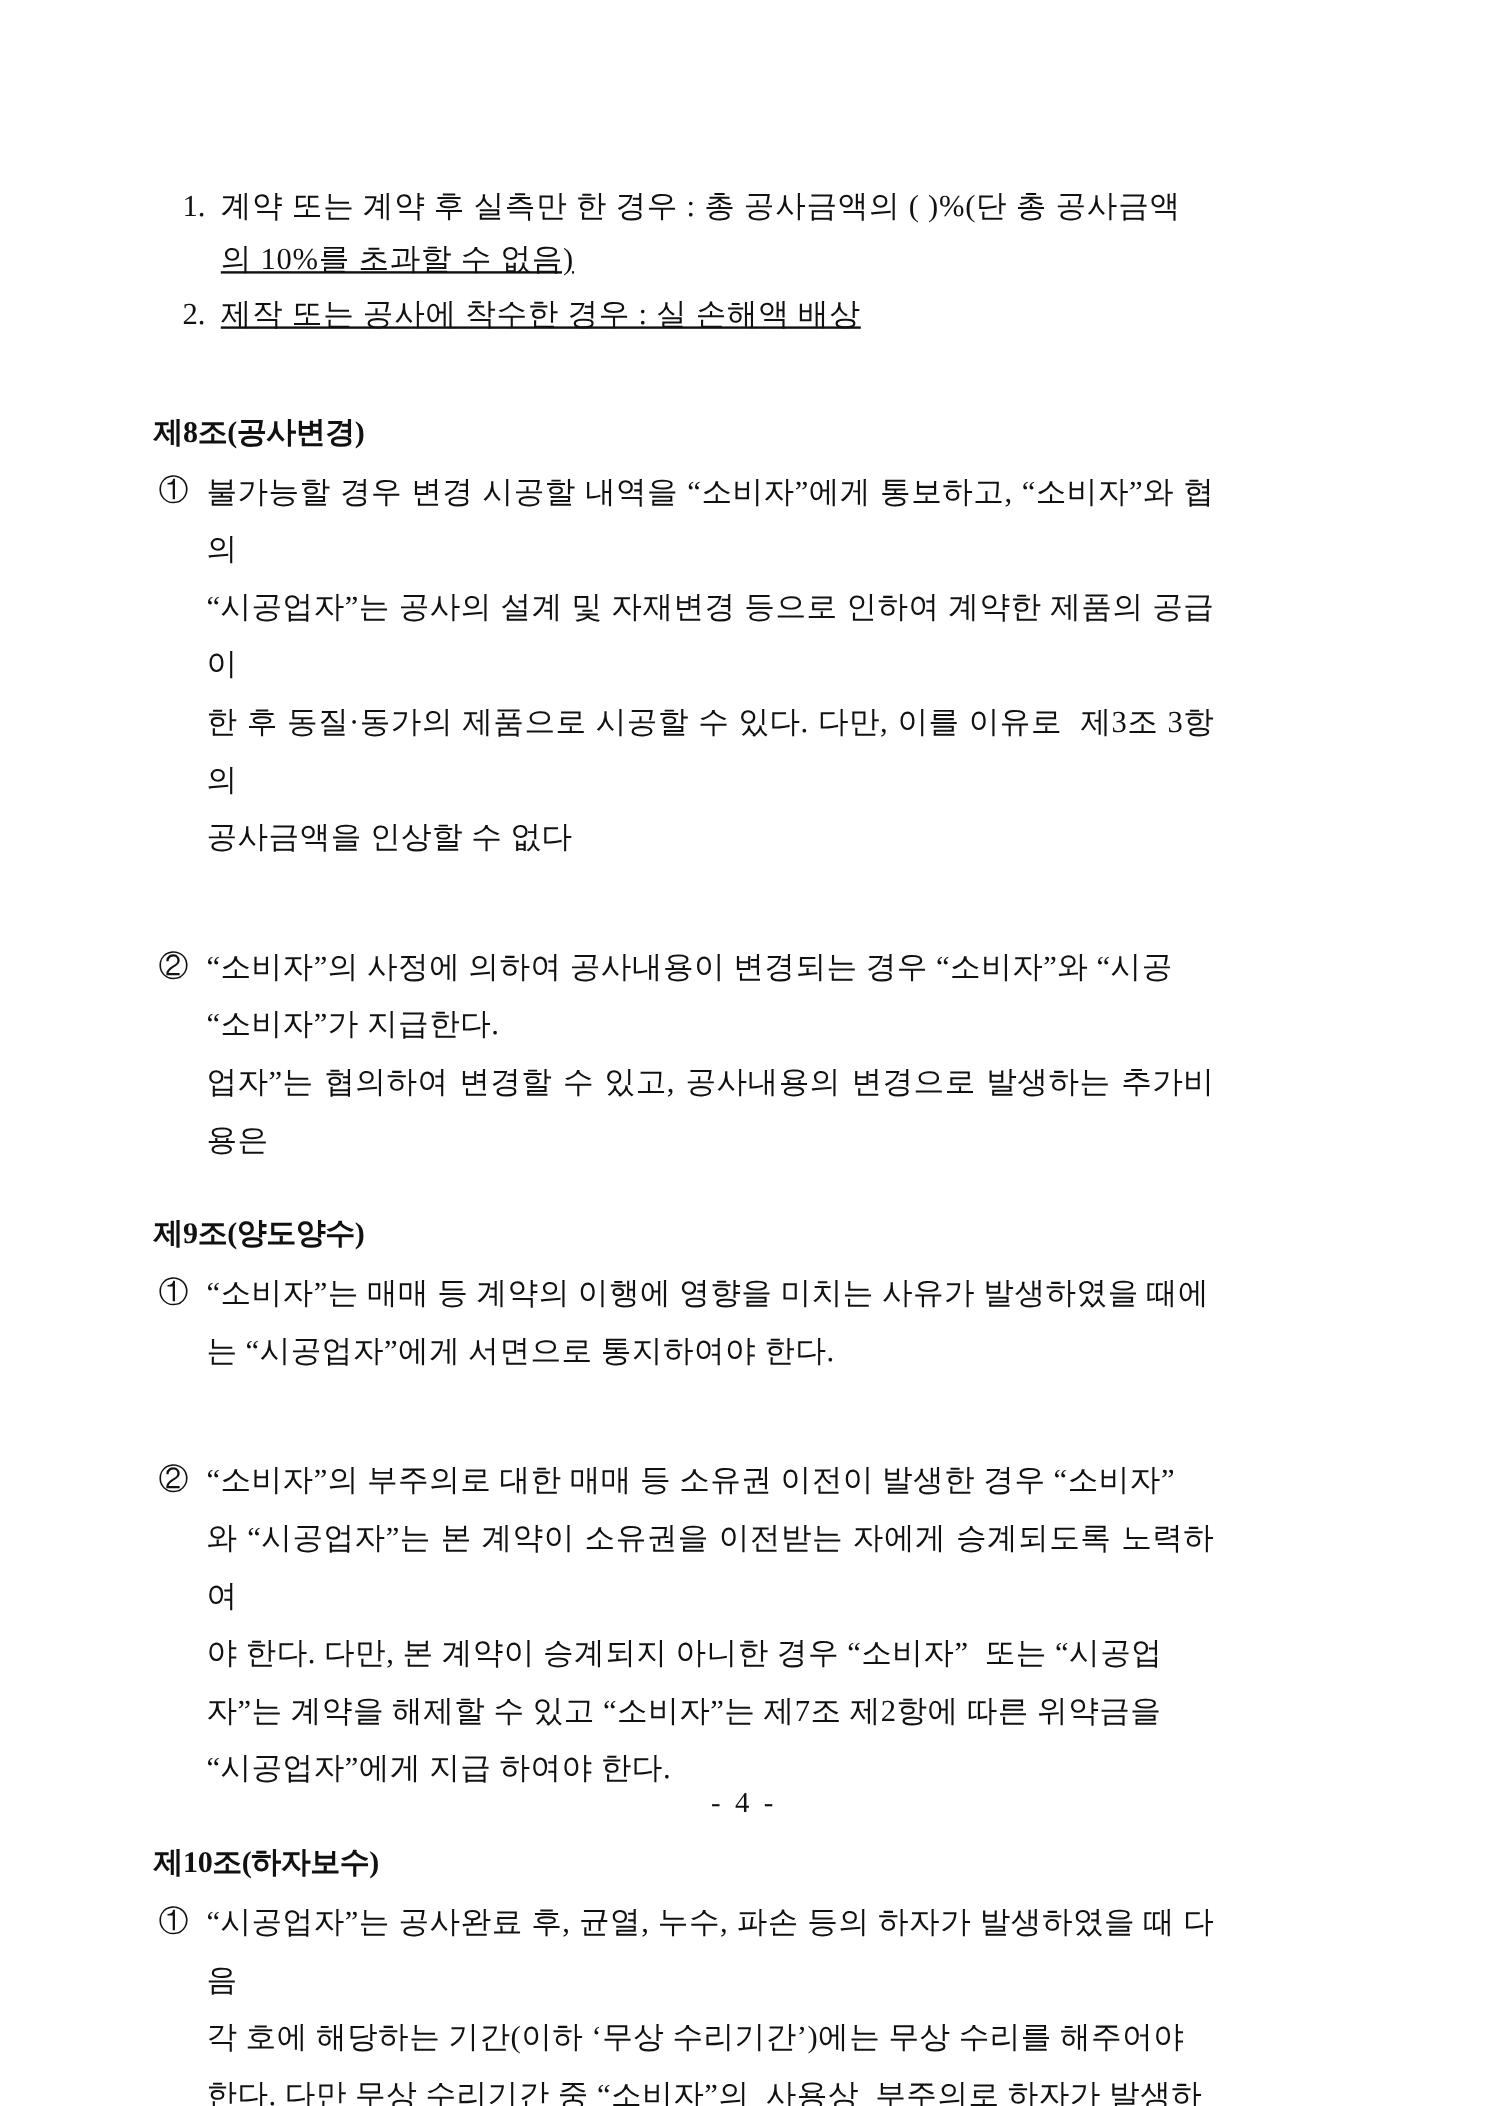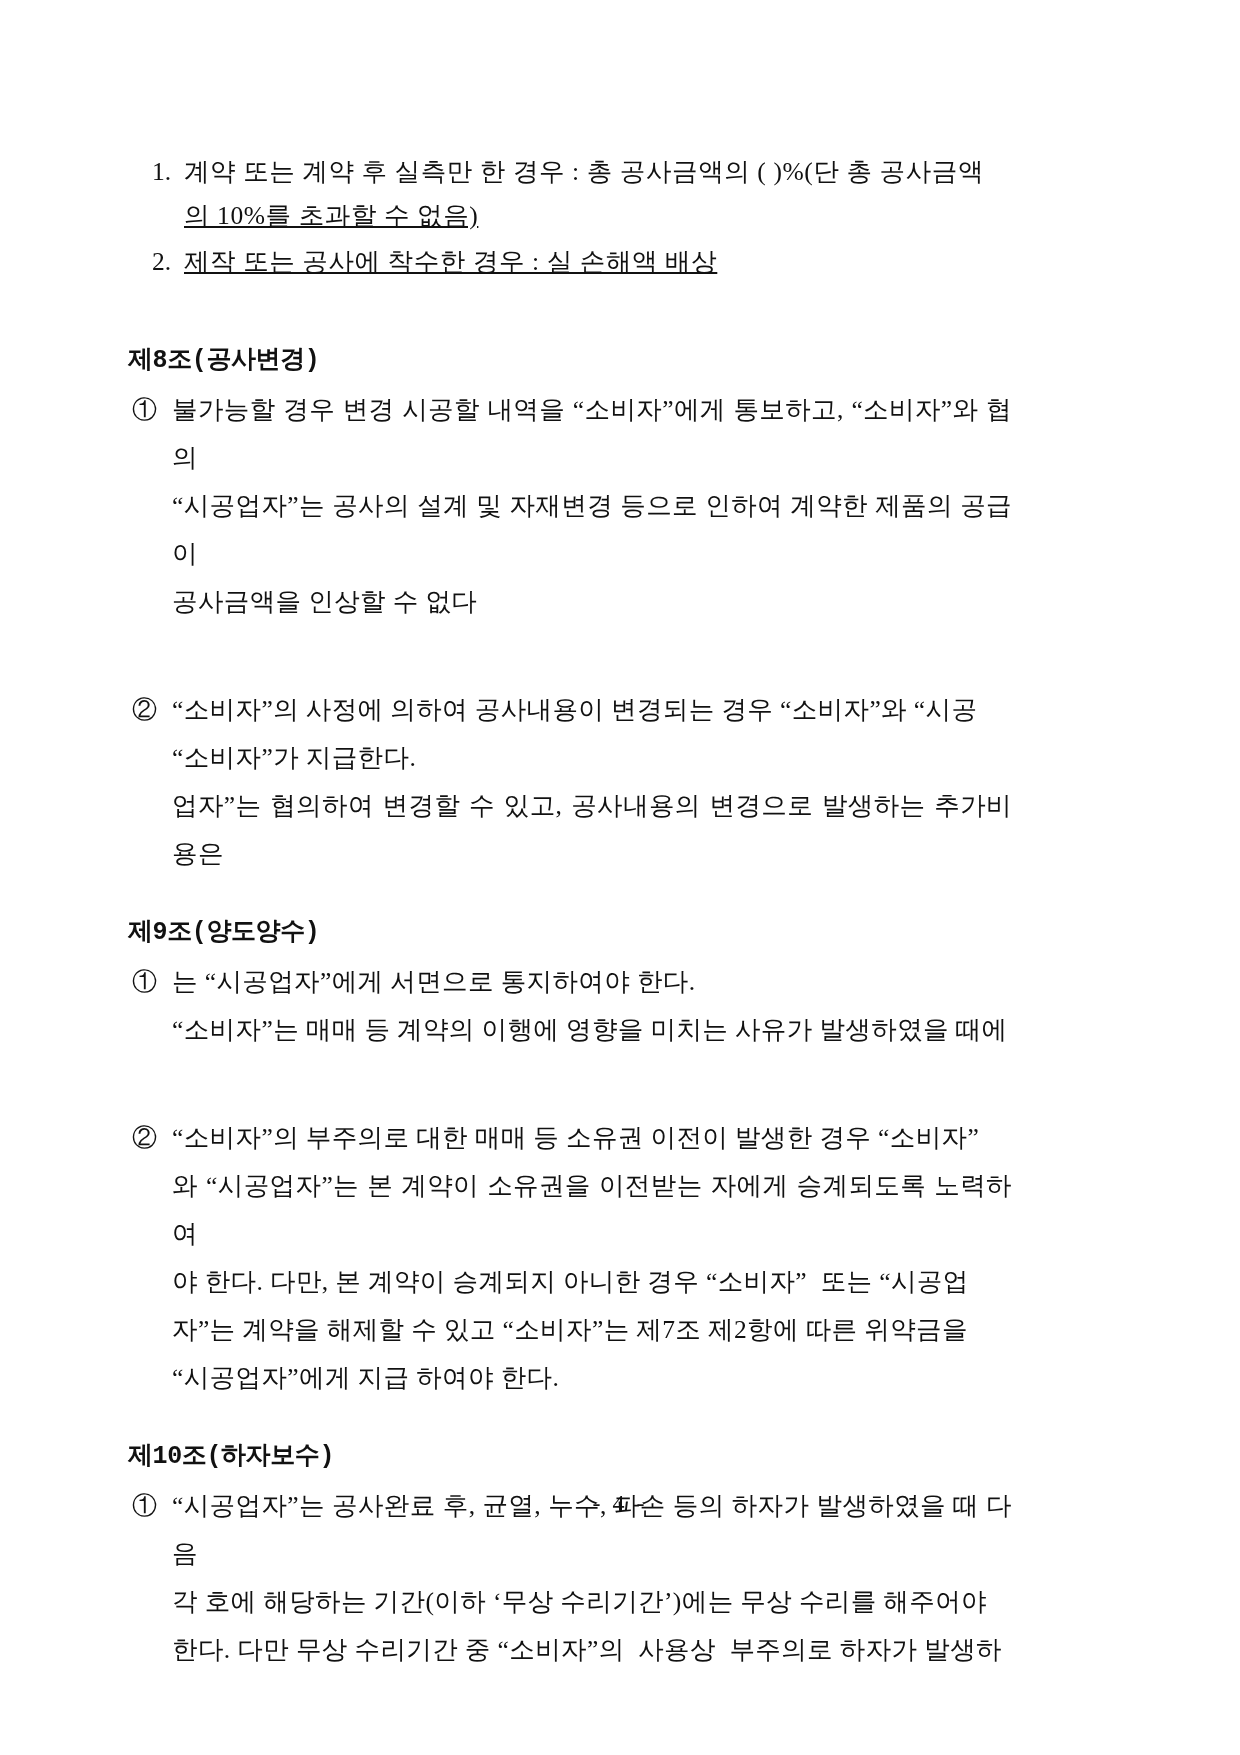--- a/index.html
+++ b/index.html
@@ -62,21 +62,20 @@
   }
 
   
   .article-heading {
     font-size: 25px;
     font-weight: bold;
     letter-spacing: -0.4px;
     line-height: 34px;
     margin: 38px 0 8px 0;
     text-align: left;
-    font-family: Liberation Mono, monospace;
   }
   .article-heading.first { margin-top: 60px; }
 
   
   .clause {
     position: relative;
     padding-left: 44px;
     font-size: 25.5px;
     line-height: 48px;
     letter-spacing: 0.4px;
@@ -132,38 +131,39 @@
         <span class="body-line last">제작 또는 공사에 착수한  경우 : 실 손해액 배상</span>
       </li>
     </ul>
 
     <div class="article-heading first">제8조(공사변경)</div>
 
     <div class="clause">
       <span class="circled">①</span>
       <span class="line">불가능할 경우 변경 시공할 내역을 “소비자”에게 통보하고, “소비자”와 협의</span>
       <span class="line">“시공업자”는 공사의 설계 및 자재변경 등으로 인하여 계약한 제품의 공급이</span>
+      <span class="line">한 후 동질·동가의 제품으로 시공할 수 있다. 다만, 이를 이유로  제3조 3항의</span>
       <span class="line last">공사금액을 인상할 수 없다</span>
     </div>
 
     <div class="gap-md"></div>
 
     <div class="clause">
       <span class="circled">②</span>
       <span class="line">“소비자”의 사정에 의하여 공사내용이 변경되는 경우 “소비자”와 “시공</span>
       <span class="line last">“소비자”가 지급한다.</span>
       <span class="line">업자”는 협의하여 변경할 수 있고, 공사내용의 변경으로 발생하는 추가비용은</span>
     </div>
 
     <div class="article-heading">제9조(양도양수)</div>
 
     <div class="clause">
       <span class="circled">①</span>
+      <span class="line">“소비자”는 매매 등 계약의 이행에 영향을 미치는 사유가 발생하였을 때에</span>
       <span class="line last">는 “시공업자”에게 서면으로 통지하여야 한다.</span>
-      <span class="line">“소비자”는 매매 등 계약의 이행에 영향을 미치는 사유가 발생하였을 때에</span>
     </div>
 
     <div class="gap-md"></div>
 
     <div class="clause">
       <span class="circled">②</span>
       <span class="line">“소비자”의 부주의로 대한 매매 등 소유권 이전이 발생한 경우 “소비자”</span>
       <span class="line">와 “시공업자”는 본 계약이 소유권을 이전받는 자에게 승계되도록 노력하여</span>
       <span class="line">야 한다. 다만, 본 계약이 승계되지 아니한 경우 “소비자”  또는 “시공업</span>
       <span class="line">자”는 계약을 해제할 수 있고 “소비자”는 제7조 제2항에 따른 위약금을</span>

